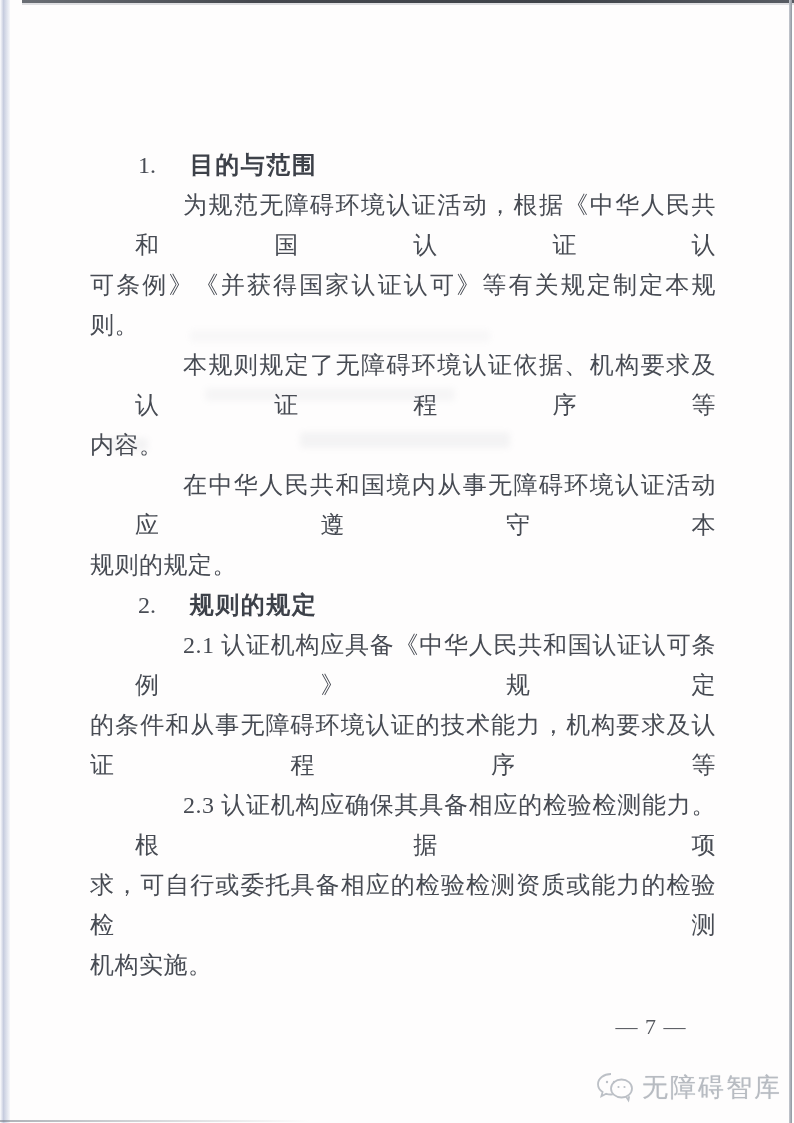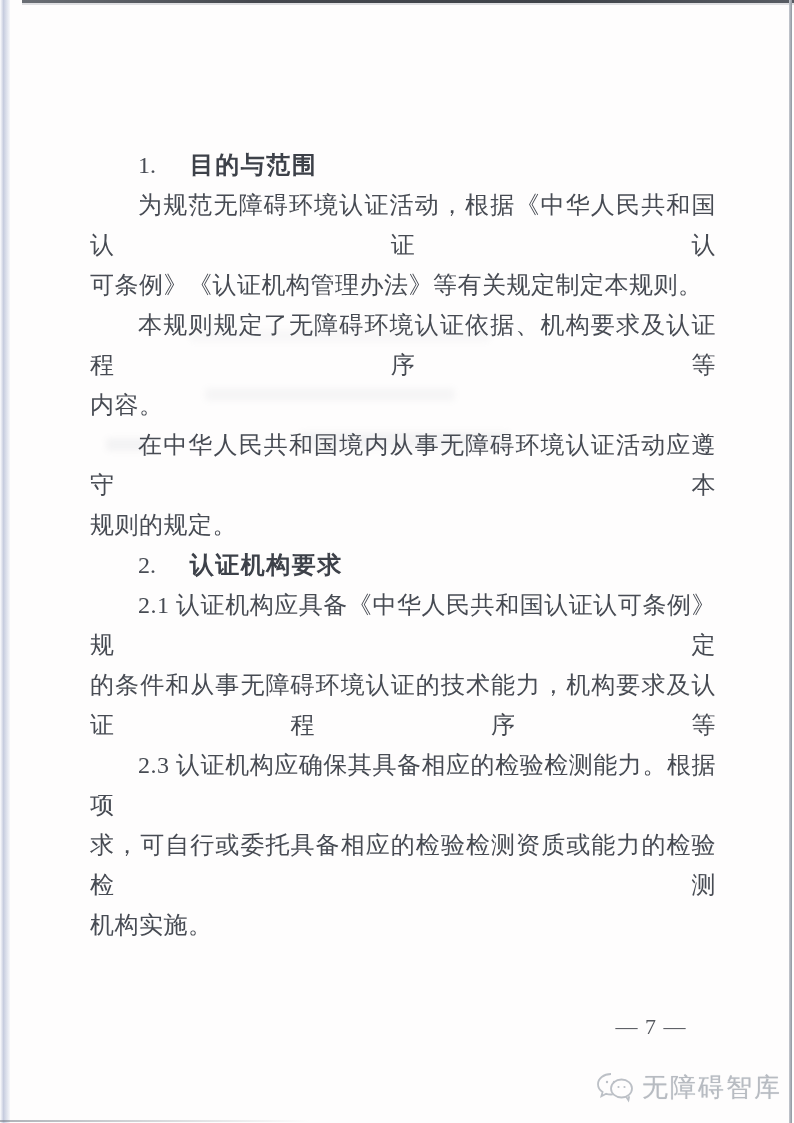--- a/index.html
+++ b/index.html
@@ -42,21 +42,21 @@
     color:#474b53; font-size:24px;
   }
   .para { margin:0; }
   .line {
     line-height:40px;
     text-align:justify;
     letter-spacing:.5px;
     min-height:40px;
   }
   .line.fill { text-align-last:justify; }
-  .line.indent { text-indent:48px; }
+  .line.indent { text-indent:48px;margin-left:45px; }
 
   .heading {
     line-height:40px; font-size:24px;
     color:#3d4149; padding-left:48px;
     font-family:"Liberation Sans", sans-serif;
   }
   .h-num {
     font-family:"Liberation Serif", serif;
     font-weight:400; margin-right:27px; color:#494d55;
   }
@@ -97,36 +97,36 @@
 
   <div class="doc">
 
     <div class="heading">
       <span class="h-num">1.</span>
       <span class="h-title">目的与范围</span>
     </div>
 
     <div class="para">
       <div class="line indent fill">为规范无障碍环境认证活动，根据《中华人民共和国认证认</div>
-      <div class="line">可条例》《认证机构管理办法》等有关规定制定本规则。</div>
+      <div class="line">可条例》《并获得国家认证认可》等有关规定制定本规则。</div>
     </div>
 
     <div class="para">
       <div class="line indent fill">本规则规定了无障碍环境认证依据、机构要求及认证程序等</div>
       <div class="line">内容。</div>
     </div>
 
     <div class="para">
       <div class="line indent fill">在中华人民共和国境内从事无障碍环境认证活动应遵守本</div>
       <div class="line">规则的规定。</div>
     </div>
 
     <div class="heading">
       <span class="h-num">2.</span>
-      <span class="h-title">认证机构要求</span>
+      <span class="h-title">规则的规定</span>
     </div>
 
     <div class="para">
       <div class="line indent fill">2.1 认证机构应具备《中华人民共和国认证认可条例》规定</div>
       <div class="line fill">的条件和从事无障碍环境认证的技术能力，机构要求及认证程序等</div>
     </div>
 
 
     <div class="para">
       <div class="line indent fill">2.3 认证机构应确保其具备相应的检验检测能力。根据项</div>

